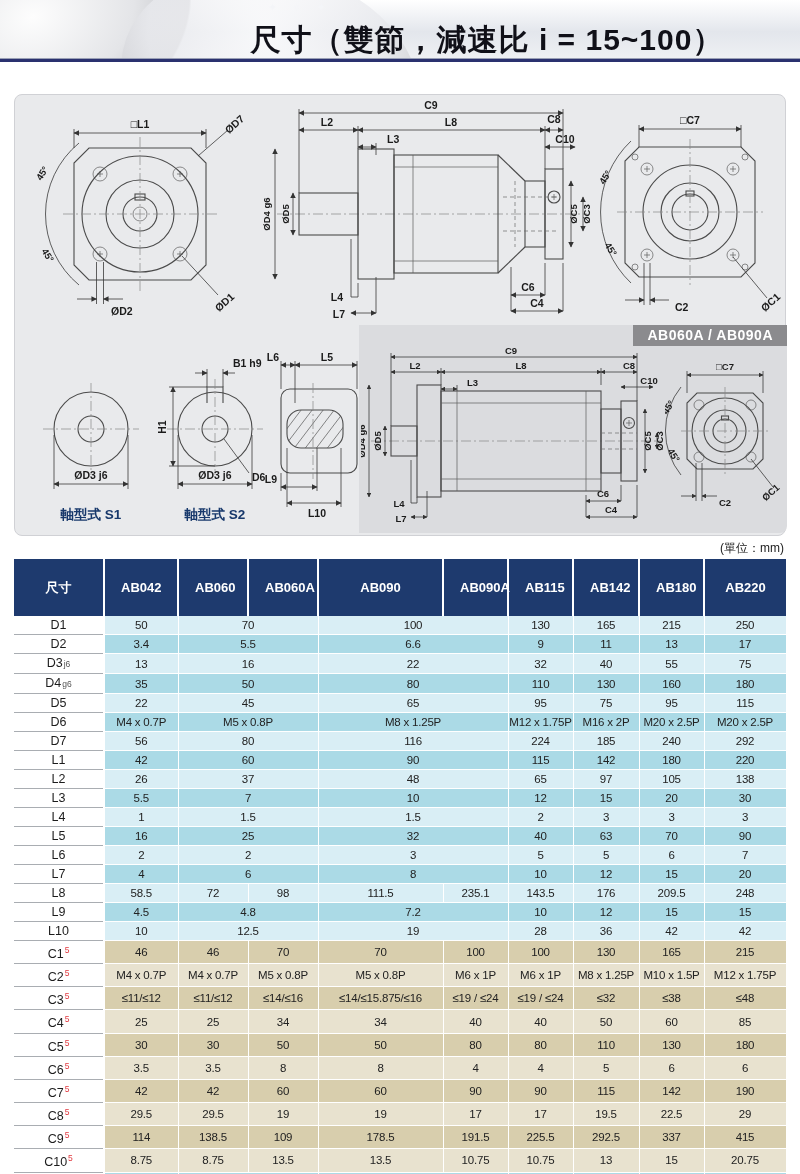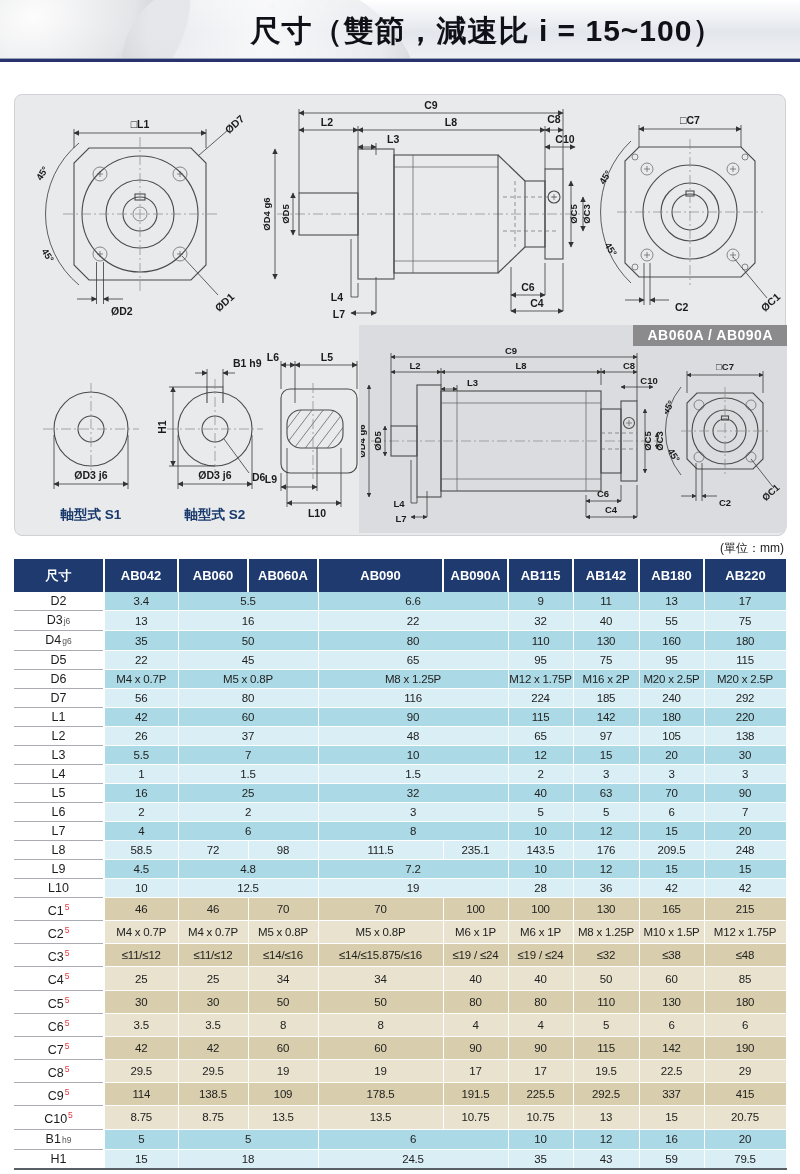--- a/index.html
+++ b/index.html
@@ -8,21 +8,21 @@
 
   
   header{position:relative;height:58px;overflow:hidden;
     background:linear-gradient(180deg,#ffffff 0%,#e3e6ec 55%,#eef0f3 100%);}
   .photo{position:absolute;border-radius:50%;}
   .p1{left:-60px;top:-70px;width:260px;height:200px;transform:rotate(-18deg);
     background:radial-gradient(ellipse at 38% 38%, #fdfdfd 0%, #e4e5e8 45%, #c2c3c7 70%, rgba(190,190,195,0) 71%);}
   .p2{left:120px;top:-30px;width:300px;height:220px;transform:rotate(12deg);opacity:.8;
     background:radial-gradient(ellipse at 45% 30%, #fcfcfd 0%, #e9eaee 50%, #cfd0d4 68%, rgba(200,200,205,0) 69%);}
   .stars{position:absolute;left:268px;top:1px;color:#f4f5f8;font-size:11px;letter-spacing:6px;}
-  h1{position:relative;margin:0;padding:11px 0 0 174px;text-align:center;
+  h1{position:relative;margin:0;padding:20px 0 0 174px;text-align:center;
      font-size:30px;font-weight:bold;color:#101018;letter-spacing:1px;}
   .header-rule{height:3px;background:var(--header-line-navy,#2a316f);border-top:1px solid #9aa0b5;}
 
   
   .panel{position:relative;margin:32px 14px 0;height:440px;background:var(--panel-gray,#e9eaec);
     border:1px solid #d0d1d5;border-radius:8px;}
   .dwg{position:absolute;}
   .dwg-front{left:0;top:4px;}
   .dwg-side{left:248px;top:4px;}
   .dwg-rear{left:580px;top:4px;}
@@ -44,21 +44,21 @@
   .dl{font:bold 10.5px "Liberation Sans","DejaVu Sans",sans-serif;fill:#1b1b1b;}
   .dl-s{font:bold 9.5px "Liberation Sans","DejaVu Sans",sans-serif;fill:#1b1b1b;}
   .caption{font:bold 13.5px "Liberation Sans","DejaVu Sans",sans-serif;fill:#17386b;}
 
   
   .unit-note{margin:4px 16px 2px;text-align:right;font-size:12px;color:#222;}
 
   
   table.dim-table{margin:0 14px;width:772px;border-collapse:collapse;table-layout:fixed;}
   thead th{background:var(--table-header-bg,#1e3a6e);color:#fff;font-size:13px;font-weight:bold;
-    height:25px;border-right:2px solid #fff;padding:4px;}
+    height:25px;border-right:2px solid #fff;padding:16px;}
   thead th:last-child{border-right:none;margin-top:36px;}
   td{padding:0;}
   .row-label{background:#fff;border-bottom:1px solid #a9adb2;border-right:2px solid #fff;
     font-size:12.5px;color:#1c1c1c;text-align:center;height:18px;line-height:18px;}
   .sub{font-size:8.5px;color:#555;margin-left:1px;}
   .sup{font-size:8.5px;color:var(--sup-red,#e03a40);vertical-align:super;margin-left:1px;}
   .cell{text-align:center;font-size:11.5px;letter-spacing:-0.2px;color:#222;height:18px;line-height:18px;
     border-right:1px solid #fff;border-bottom:1px solid rgba(255,255,255,.85);white-space:nowrap;overflow:hidden;}
   .blue-light{background:var(--row-blue-light,#d9eef5);}
   .blue-dark{background:var(--row-blue-dark,#abdae6);}
@@ -463,20 +463,30 @@
         <th>AB090</th>
         <th>AB090A</th>
         <th>AB115</th>
         <th>AB142</th>
         <th>AB180</th>
         <th>AB220</th>
       </tr>
     </thead>
     <tbody>
         <tr>
+          <td class="row-label"><span>D1</span></td>
+          <td class="cell blue-light">50</td>
+          <td class="cell blue-light" colspan="2">70</td>
+          <td class="cell blue-light" colspan="2">100</td>
+          <td class="cell blue-light">130</td>
+          <td class="cell blue-light">165</td>
+          <td class="cell blue-light">215</td>
+          <td class="cell blue-light">250</td>
+        </tr>
+        <tr>
           <td class="row-label"><span>D2</span></td>
           <td class="cell blue-dark">3.4</td>
           <td class="cell blue-dark" colspan="2">5.5</td>
           <td class="cell blue-dark" colspan="2">6.6</td>
           <td class="cell blue-dark">9</td>
           <td class="cell blue-dark">11</td>
           <td class="cell blue-dark">13</td>
           <td class="cell blue-dark">17</td>
         </tr>
         <tr>

